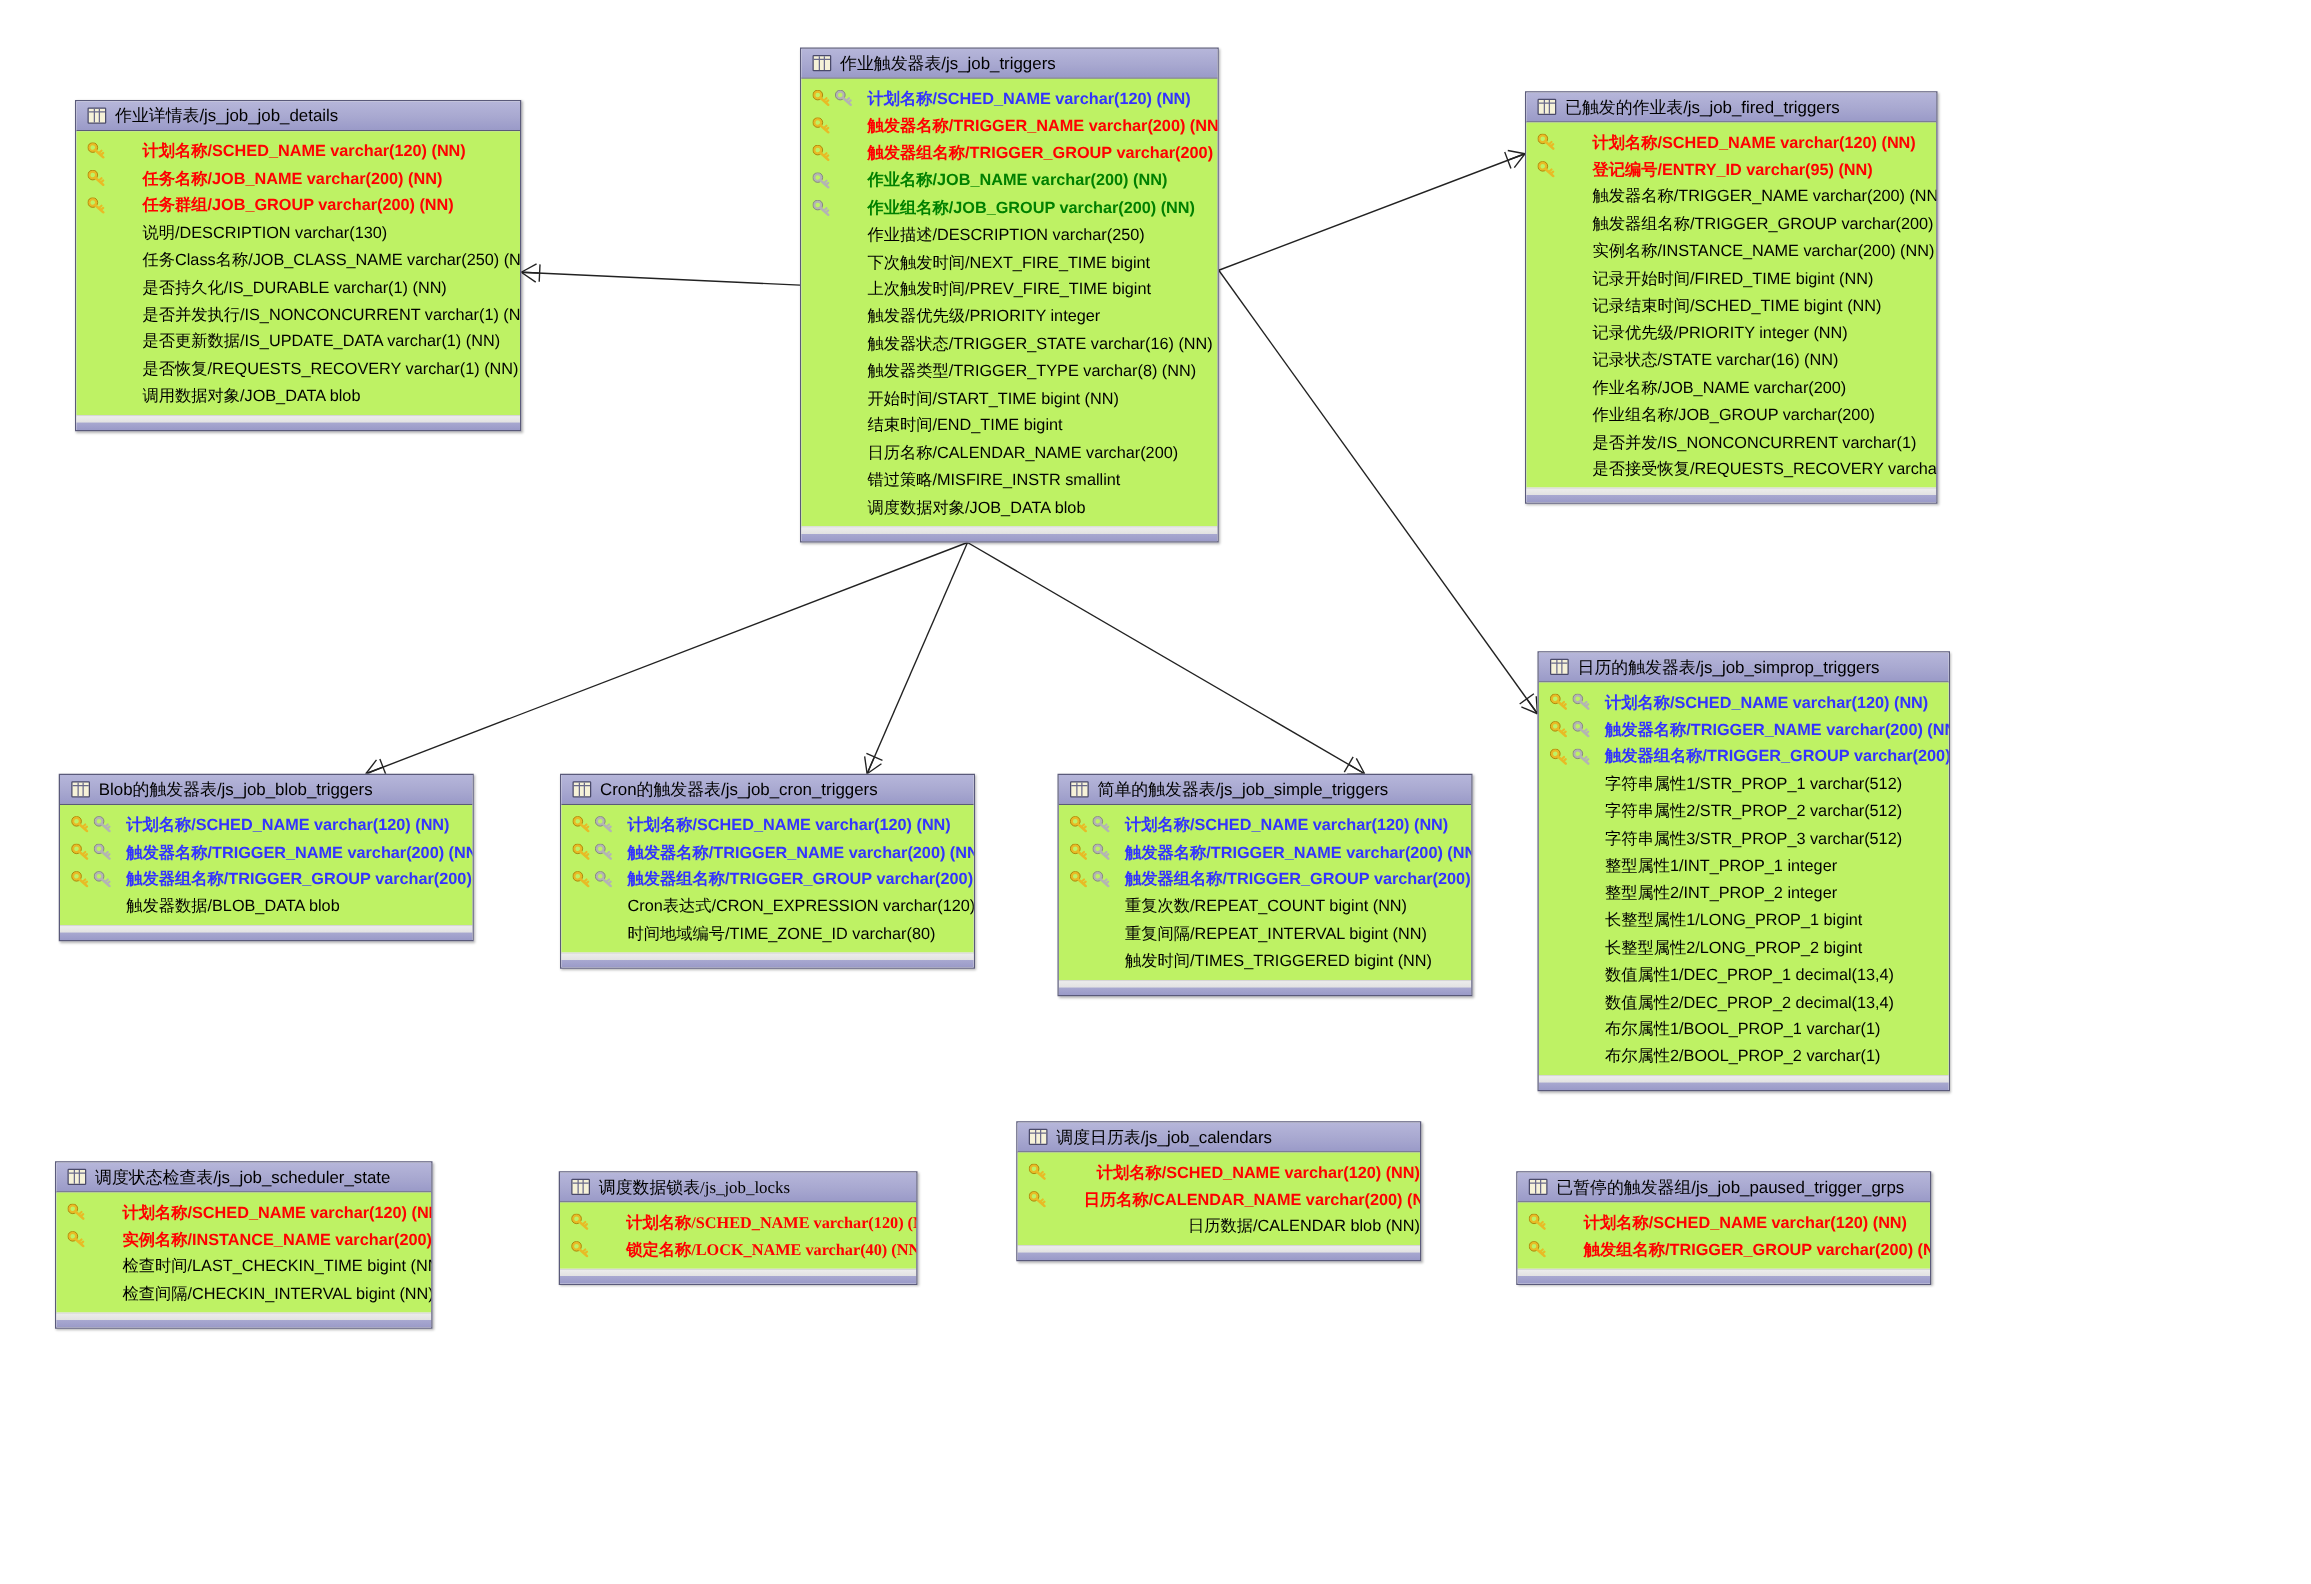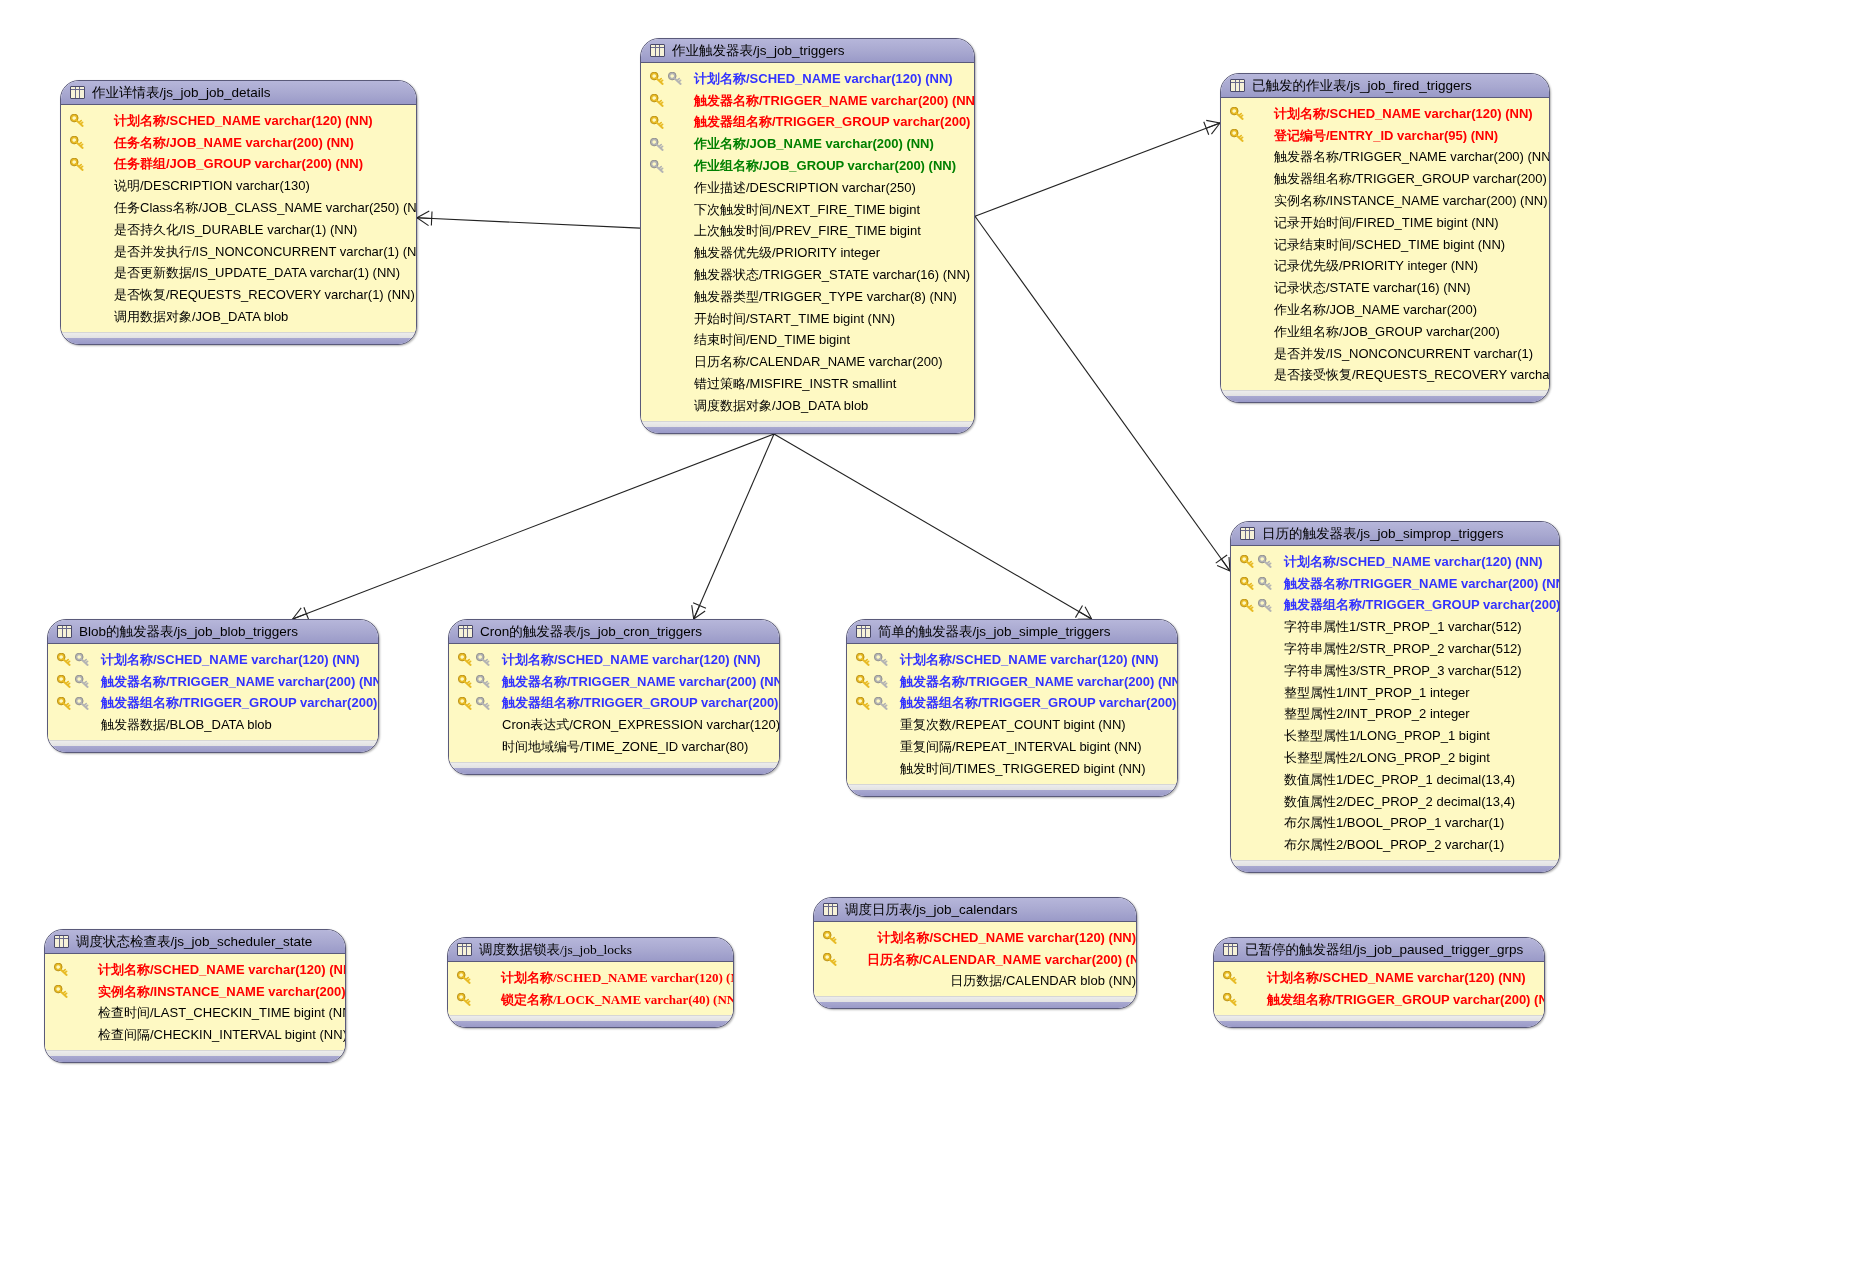--- a/index.html
+++ b/index.html
@@ -1,33 +1,33 @@
 <!DOCTYPE html>
 <html><head>
 <meta charset="utf-8">
 <style>
   html,body{margin:0;padding:0;background:#ffffff;}
   body{width:1849px;height:1267px;position:relative;overflow:hidden;
        font-family:"Liberation Sans","DejaVu Sans",sans-serif;}
   #canvas{position:absolute;left:0;top:0;width:1849px;height:1267px;}
   svg.links{position:absolute;left:0;top:0;width:1849px;height:1267px;pointer-events:none;}
 
-  .entity{position:absolute;border:1px solid #5a5a7a;border-radius:19px;
+  .entity{position:absolute;border:1px solid #5a5a7a;border-radius:0;
           background:#ffffff;box-shadow:1px 1px 2px rgba(0,0,0,.30);
           overflow:hidden;}
   .ent-head{background:linear-gradient(to bottom,#b6b6da 0%,#a8a8d0 55%,#9a9ac8 100%);
             border-bottom:1px solid #5a5a7a;
             height:23px;display:flex;align-items:center;gap:7px;padding:0 9px;
             font-size:13.5px;color:#000;white-space:nowrap;}
   .tbl-ico{width:13px;height:11px;flex:0 0 13px;border:1px solid #4a4a6a;
            background:#f6f2d8;position:relative;border-radius:1px;}
   .tbl-ico:before{content:"";position:absolute;left:0;right:0;top:2px;height:1px;background:#6a6a8a;}
   .tbl-ico:after{content:"";position:absolute;top:0;bottom:0;left:4px;width:1px;background:#6a6a8a;
                  box-shadow:4px 0 0 #6a6a8a;}
-  .ent-body{padding:5px 0 4px 0;background:#fef9c3;}
+  .ent-body{padding:5px 0 4px 0;background:#bef264;}
   .ent-foot{height:11px;background:linear-gradient(to bottom,#ececec 0%,#e2e2e2 45%,#a8a8d0 46%,#9a9ac8 100%);
             border-top:1px solid #d6d6d6;}
   .row{display:flex;align-items:center;height:21.8px;white-space:nowrap;
        font-size:13px;padding-left:9px;}
   .keys{width:44px;flex:0 0 44px;display:flex;align-items:center;gap:3px;}
   .k{width:15px;height:13px;position:relative;display:inline-block;}
   .k svg{display:block;}
   .lbl{flex:1 1 auto;}
   .c-red{color:#ff0000;font-weight:bold;}
   .c-blue{color:#3333ff;font-weight:bold;}

